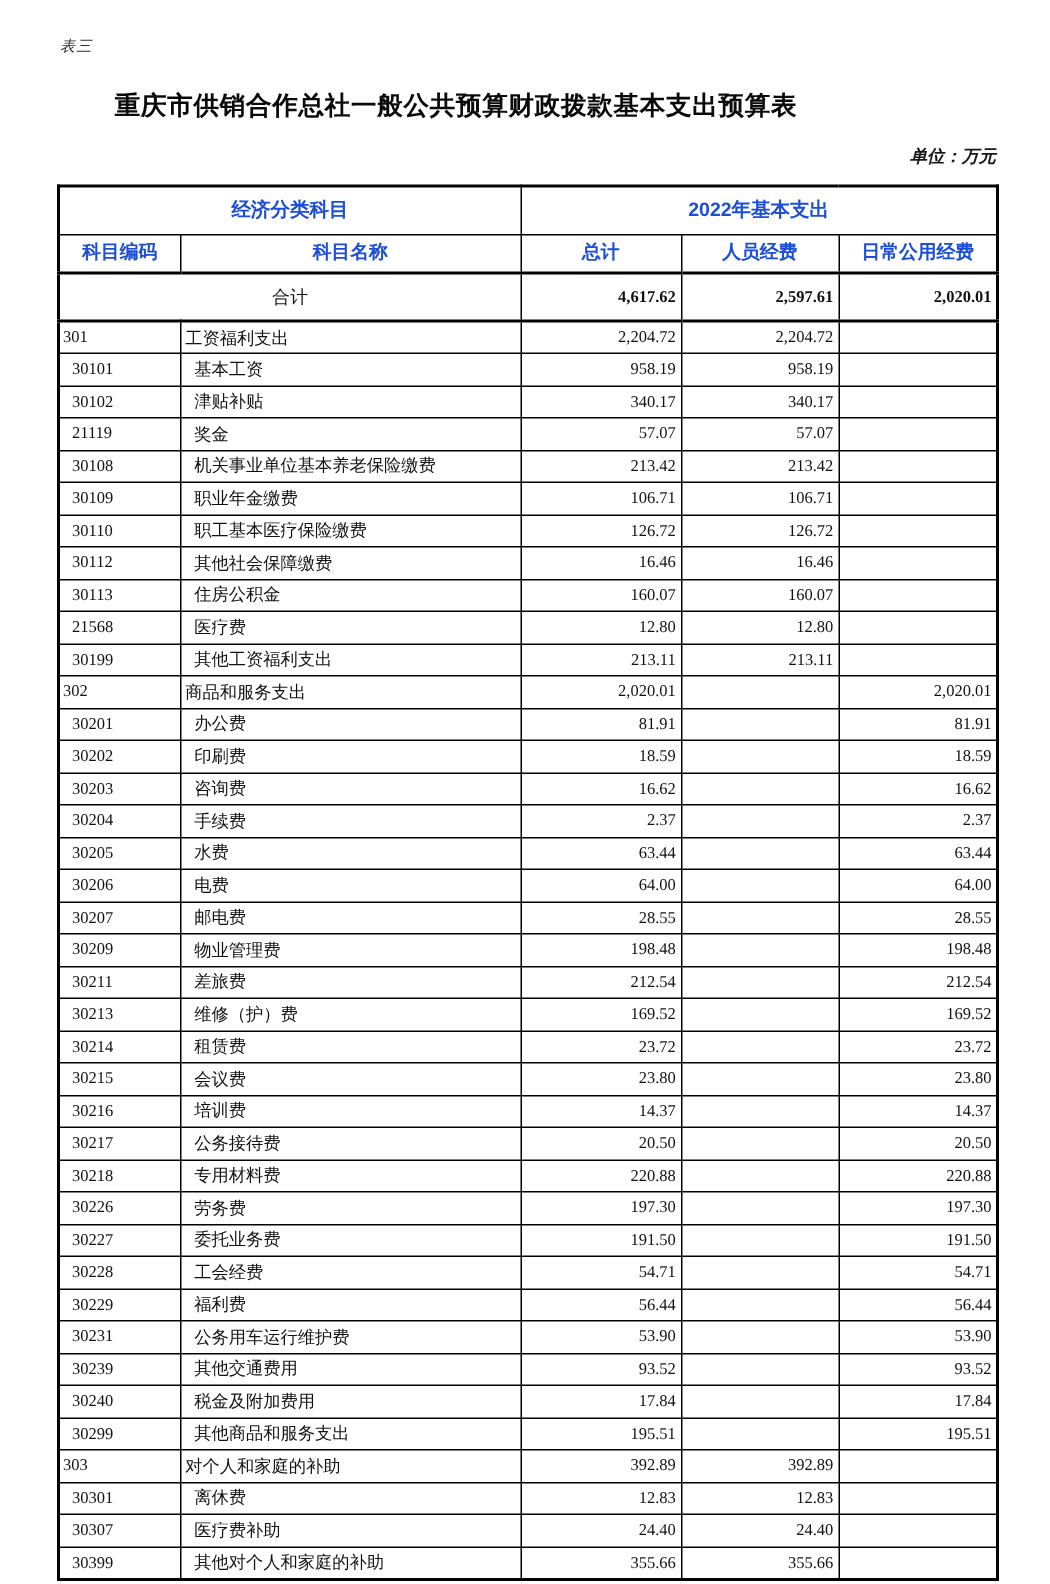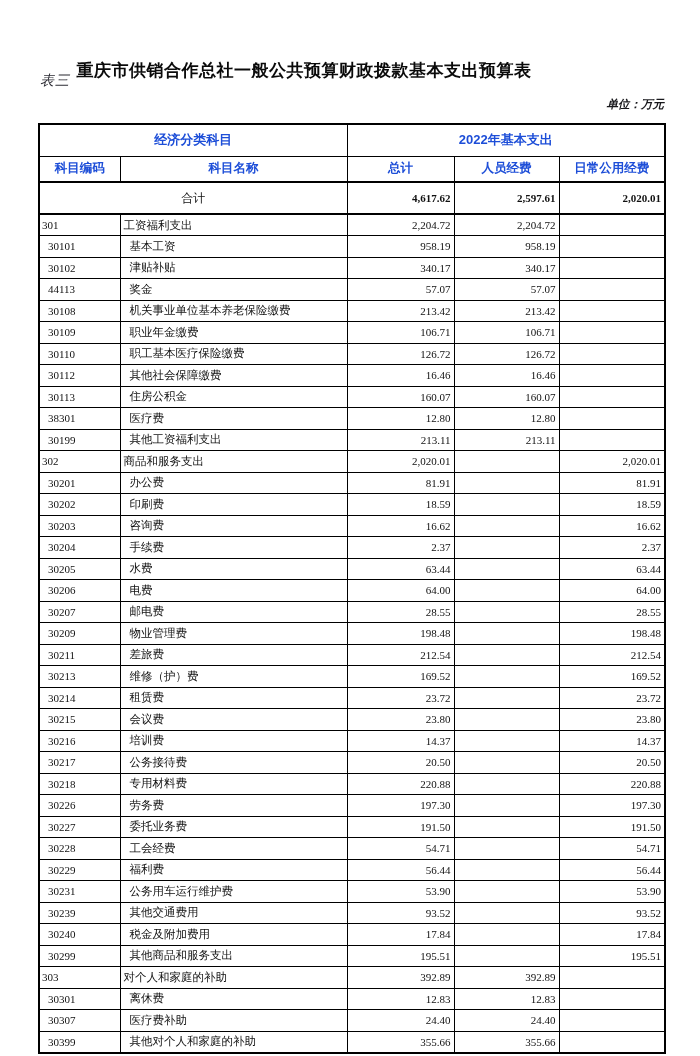--- a/index.html
+++ b/index.html
@@ -12,25 +12,24 @@
     background: #ffffff;
     position: relative;
     font-family: "Liberation Serif", serif;
     color: #111111;
     overflow: hidden;
   }
   .sheet-label {
     position: absolute;
     left: 40px;
     top: 24px;
-    font-size: 14px;
+    font-size: 10px;
     font-style: italic;
     color: #2b2b33;
     letter-spacing: 1px;
-    margin-top: 48px;
   }
   .doc-title {
     position: absolute;
     left: 0;
     top: 59px;
     width: 608px;
     text-align: center;
     font-family: "Liberation Sans", sans-serif;
     font-weight: bold;
     font-size: 17px;
@@ -156,21 +155,21 @@
         <td class="num"></td>
       </tr>
       <tr class="row detail">
         <td class="code">30102</td>
         <td class="name">津贴补贴</td>
         <td class="num">340.17</td>
         <td class="num">340.17</td>
         <td class="num"></td>
       </tr>
       <tr class="row detail">
-        <td class="code">44113</td>
+        <td class="code">21119</td>
         <td class="name">奖金</td>
         <td class="num">57.07</td>
         <td class="num">57.07</td>
         <td class="num"></td>
       </tr>
       <tr class="row detail">
         <td class="code">30108</td>
         <td class="name">机关事业单位基本养老保险缴费</td>
         <td class="num">213.42</td>
         <td class="num">213.42</td>
@@ -198,21 +197,21 @@
         <td class="num"></td>
       </tr>
       <tr class="row detail">
         <td class="code">30113</td>
         <td class="name">住房公积金</td>
         <td class="num">160.07</td>
         <td class="num">160.07</td>
         <td class="num"></td>
       </tr>
       <tr class="row detail">
-        <td class="code">38301</td>
+        <td class="code">21568</td>
         <td class="name">医疗费</td>
         <td class="num">12.80</td>
         <td class="num">12.80</td>
         <td class="num"></td>
       </tr>
       <tr class="row detail">
         <td class="code">30199</td>
         <td class="name">其他工资福利支出</td>
         <td class="num">213.11</td>
         <td class="num">213.11</td>

